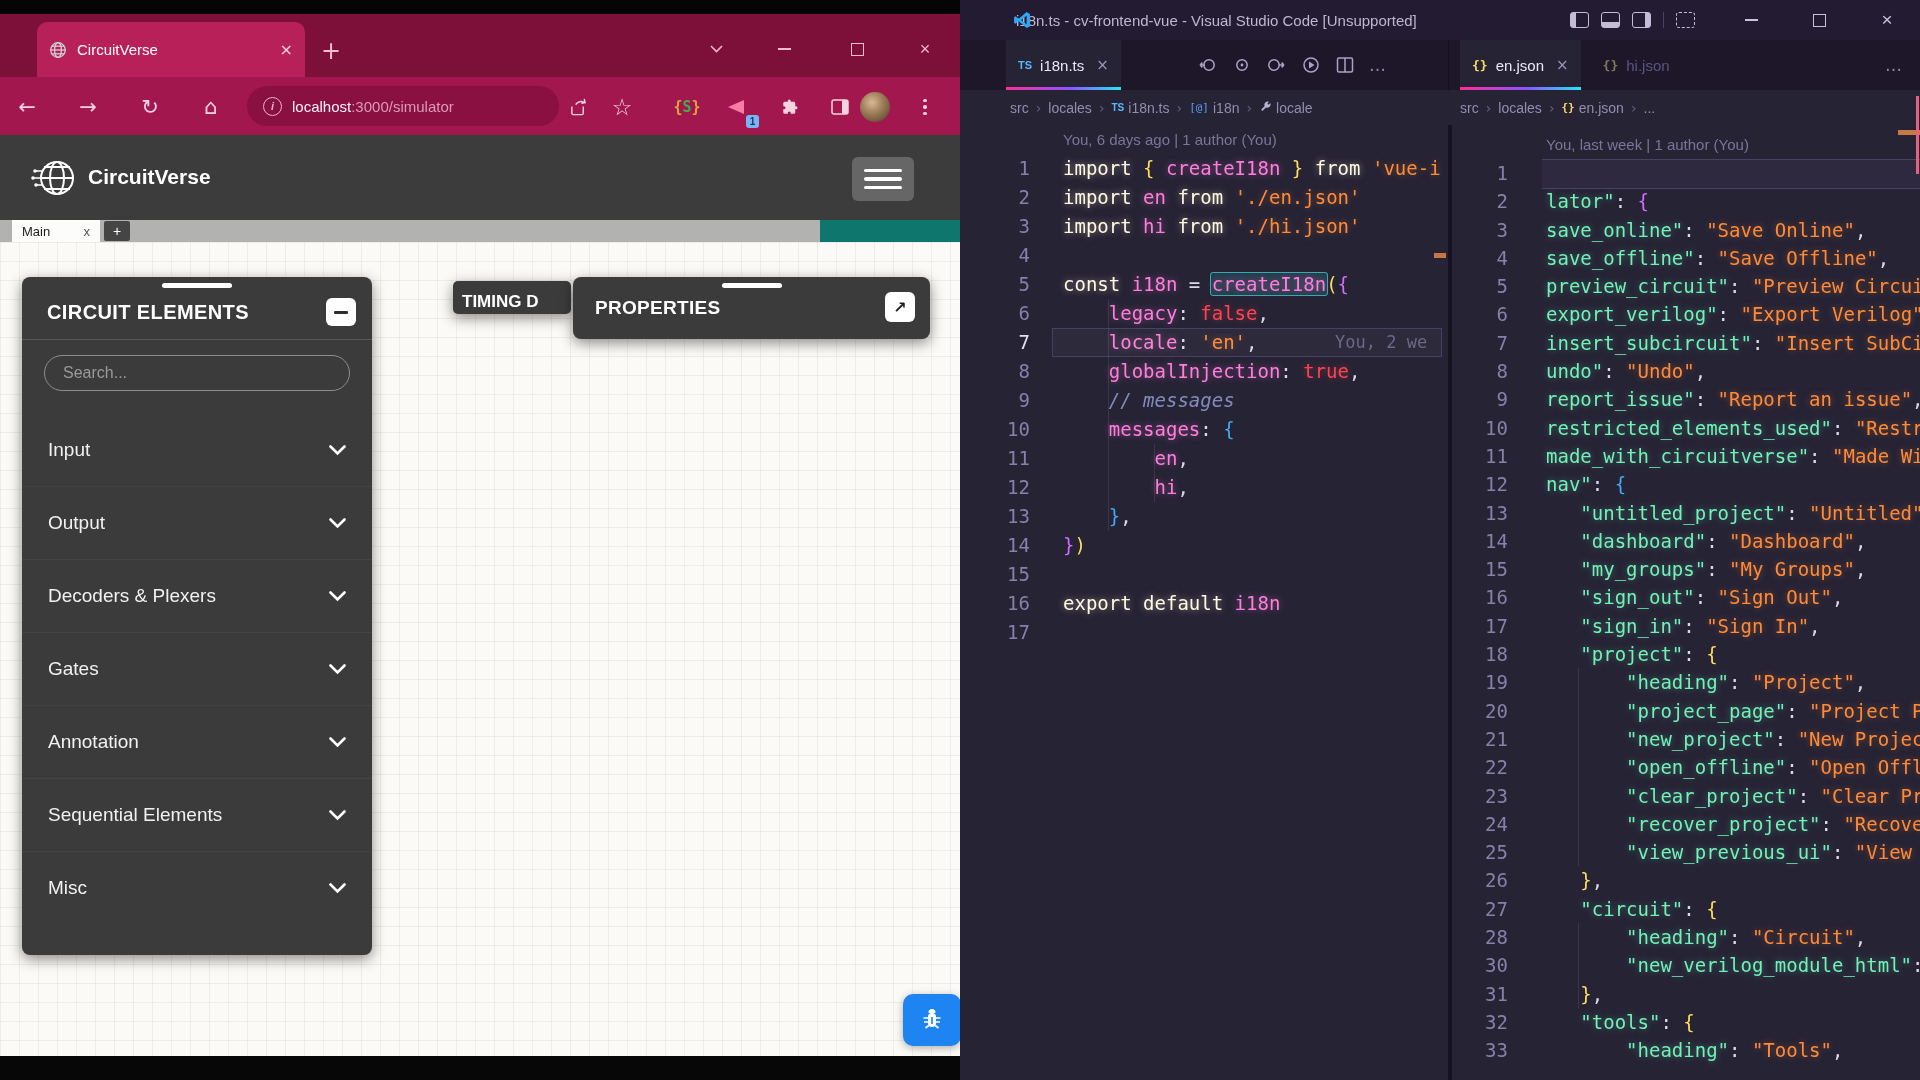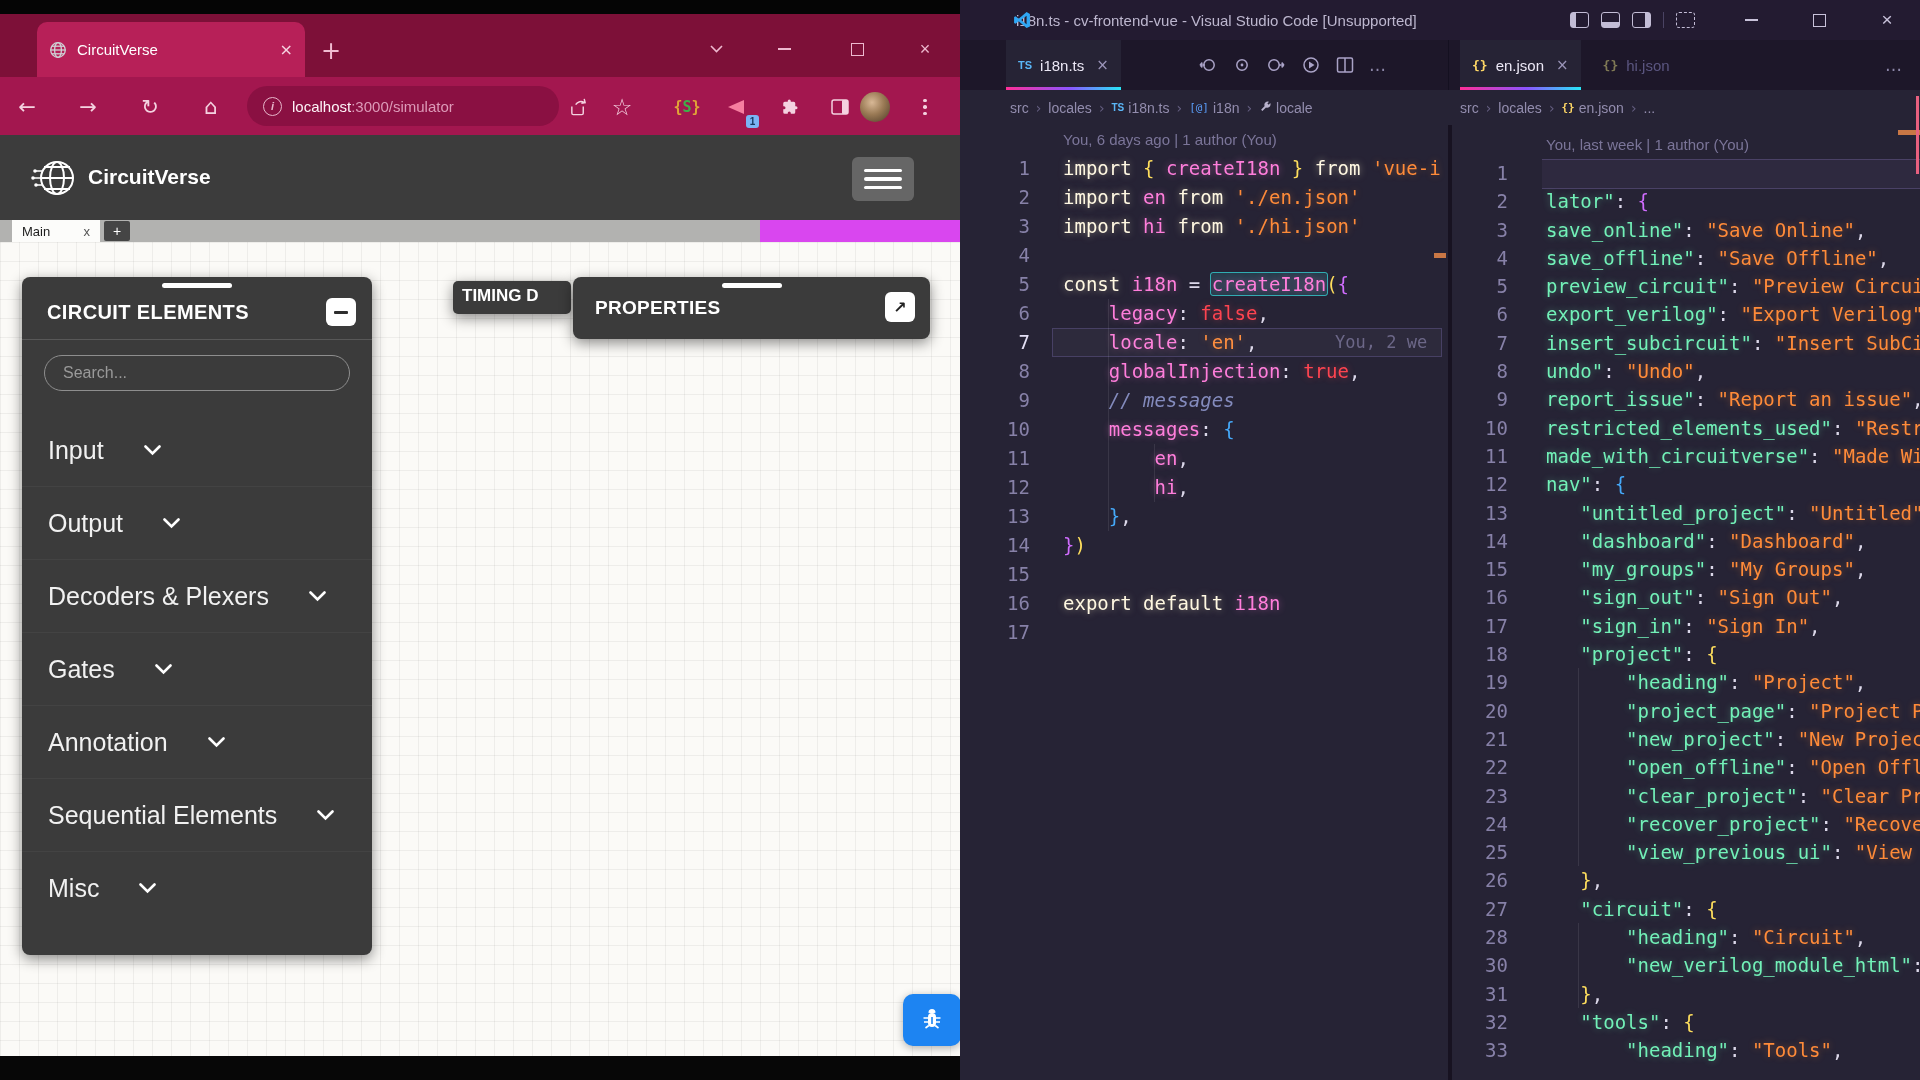--- a/index.html
+++ b/index.html
@@ -1,21 +1,21 @@
 <!DOCTYPE html>
 <html><head>
 <meta charset="utf-8">
 <style>
   html,body{margin:0;padding:0;background:#000;}
   #stage{position:relative;width:1920px;height:1080px;overflow:hidden;
          font-family:"Liberation Sans","DejaVu Sans",sans-serif;}
   .ico{font-family:"DejaVu Sans",sans-serif;}
 
   
-  #browser{position:absolute;left:0;top:0;width:960px;height:1080px;background:#d946ef;}
+  #browser{position:absolute;left:0;top:0;width:960px;height:1080px;background:#0f766e;}
   .b-topstrip{position:absolute;left:0;top:0;width:960px;height:14px;background:#050505;}
   .b-tabstrip{position:absolute;left:0;top:14px;width:960px;height:63px;background:#7d1038;}
   .b-tab{position:absolute;left:37px;top:8px;width:268px;height:55px;background:#b72058;
          border-radius:10px 10px 0 0;display:flex;align-items:center;padding:0 12px;box-sizing:border-box;}
   .b-tab-title{color:#fff;font-size:15px;margin-left:10px;flex:1;}
   .b-tab-close{color:#f6d3e1;font-size:16px;cursor:pointer;}
   .b-newtab{position:absolute;left:316px;top:22px;width:30px;height:30px;color:#f0bcd1;font-size:24px;
             display:flex;align-items:center;justify-content:center;cursor:pointer;}
   .b-winctl{position:absolute;top:22px;height:26px;display:flex;align-items:center;justify-content:center;
             width:34px;color:#eeb9cf;cursor:pointer;}
@@ -35,21 +35,21 @@
   .avatar{width:30px;height:30px;border-radius:50%;background:radial-gradient(circle at 40% 35%,#d8b896 0%,#9a7a55 45%,#4a3826 100%);}
   .dots3{display:flex;flex-direction:column;gap:3px;}
   .dots3 i{width:3.5px;height:3.5px;border-radius:50%;background:#f4d2e0;}
 
   
   .cv-header{position:absolute;left:0;top:135px;width:960px;height:85px;background:#3c3c3c;}
   .cv-brand{position:absolute;left:88px;top:30px;color:#fff;font-size:21px;font-weight:bold;}
   .cv-burger{position:absolute;left:852px;top:22px;width:62px;height:44px;border-radius:6px;background:rgba(255,255,255,.22);
              display:flex;flex-direction:column;justify-content:center;align-items:center;gap:5px;cursor:pointer;}
   .cv-burger i{width:38px;height:3.5px;background:#fff;border-radius:2px;}
-  .cv-tabs{position:absolute;left:0;top:220px;width:760px;height:22px;background:#b2b2b0;}
+  .cv-tabs{position:absolute;left:0;top:220px;width:820px;height:22px;background:#b2b2b0;}
   .cv-tab-main{position:absolute;left:12px;top:0;height:22px;width:88px;background:#fcfcfa;color:#1d1d1d;font-size:13px;
                display:flex;align-items:center;justify-content:space-between;padding:0 10px;box-sizing:border-box;cursor:pointer;}
   .cv-tab-add{position:absolute;left:104px;top:1px;width:26px;height:20px;background:#454545;color:#fff;font-size:14px;
               display:flex;align-items:center;justify-content:center;border-radius:2px;cursor:pointer;}
   .cv-canvas{position:absolute;left:0;top:242px;width:960px;height:814px;background-color:#fbfaf7;
      background-image:linear-gradient(rgba(0,0,0,.05) 1px,transparent 1px),
                       linear-gradient(90deg,rgba(0,0,0,.05) 1px,transparent 1px);
      background-size:19px 19px;}
   .panel{position:absolute;background:#3b3b3b;border-radius:8px;box-shadow:0 4px 14px rgba(0,0,0,.45);color:#fff;}
   .drag-handle{position:absolute;top:6px;left:50%;transform:translateX(-50%);width:70px;height:5px;background:#fff;border-radius:3px;}
@@ -57,25 +57,25 @@
   .ep-title{position:absolute;left:25px;top:24px;font-size:20px;font-weight:bold;letter-spacing:.4px;}
   .ep-min{position:absolute;right:16px;top:21px;width:30px;height:28px;background:#fff;border-radius:6px;cursor:pointer;
           display:flex;align-items:center;justify-content:center;}
   .ep-min i{width:14px;height:3px;background:#2e2e2e;border-radius:1px;}
   .ep-div{position:absolute;left:0;top:62px;width:100%;height:1px;background:#585858;}
   .ep-search{position:absolute;left:22px;top:78px;width:306px;height:36px;box-sizing:border-box;background:transparent;
              border:1.5px solid #8e8e8e;border-radius:21px;color:#d6d6d6;font-size:16px;padding:0 18px;outline:none;
              font-family:"Liberation Sans",sans-serif;}
   .ep-search::placeholder{color:#9a9a9a;}
   #ep-list{position:absolute;left:0;top:137px;width:100%;}
-  .cat-item{height:72px;display:flex;align-items:center;justify-content:flex-start;padding:0 26px;cursor:pointer;
-            border-top:1px solid rgba(255,255,255,.045);font-size:25px;color:#f1f1f1;gap:40px;}
+  .cat-item{height:72px;display:flex;align-items:center;justify-content:space-between;padding:0 26px;cursor:pointer;
+            border-top:1px solid rgba(255,255,255,.045);font-size:19px;color:#f1f1f1;gap:40px;}
   .cat-item:first-child{border-top:none;}
   #timing-panel{left:453px;top:39px;width:118px;height:33px;border-radius:5px;overflow:hidden;}
-  .tp-title{position:absolute;left:9px;top:5px;font-size:17px;font-weight:bold;white-space:nowrap;}
+  .tp-title{position:absolute;left:9px;top:11px;font-size:17px;font-weight:bold;white-space:nowrap;}
   #properties-panel{left:573px;top:35px;width:357px;height:62px;}
   .pp-title{position:absolute;left:22px;top:20px;font-size:19px;font-weight:bold;letter-spacing:.3px;}
   .pp-btn{position:absolute;right:15px;top:15px;width:30px;height:30px;background:#fff;border-radius:6px;cursor:pointer;
           display:flex;align-items:center;justify-content:center;color:#222;font-size:16px;font-weight:bold;}
   #bug-btn{position:absolute;left:903px;top:752px;width:58px;height:52px;background:#1d84f2;border-radius:10px;
            display:flex;align-items:center;justify-content:center;cursor:pointer;box-shadow:0 2px 8px rgba(0,0,0,.3);}
   .b-bottomstrip{position:absolute;left:0;top:1056px;width:960px;height:24px;background:#070707;}
 
   
   #vscode{position:absolute;left:960px;top:0;width:960px;height:1080px;background:#262335;overflow:hidden;

